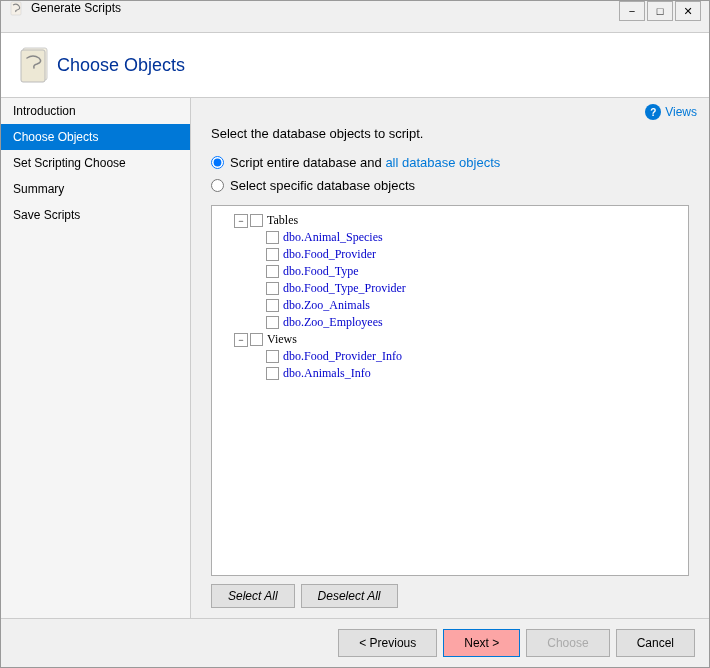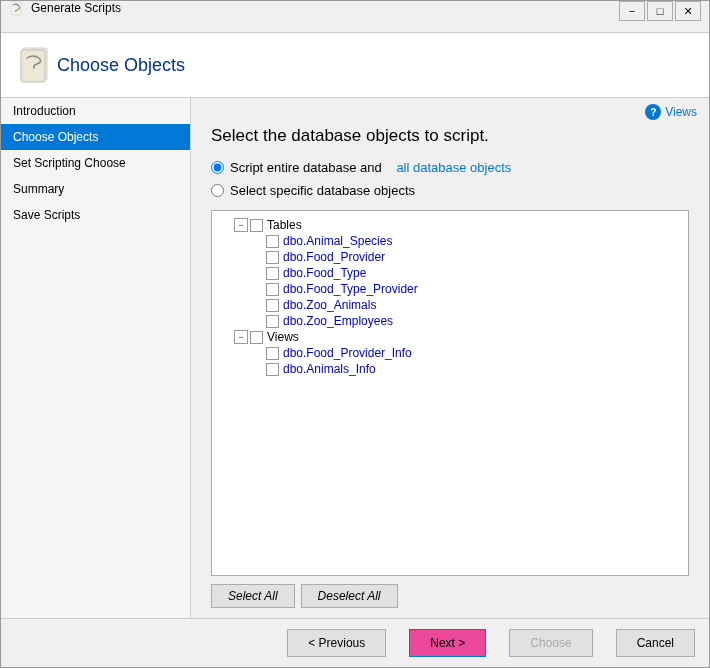--- a/index.html
+++ b/index.html
@@ -136,21 +136,21 @@
 
     .panel-content {
       flex: 1;
       padding: 0 20px 10px 20px;
       overflow-y: auto;
       display: flex;
       flex-direction: column;
     }
 
     .instruction-text {
-      font-size: 17px;
+      font-size: 13px;
       margin-bottom: 14px;
       color: #000;
     }
 
     .radio-group {
       display: flex;
       flex-direction: column;
       gap: 8px;
       margin-bottom: 12px;
     }
@@ -203,20 +203,21 @@
       width: 13px;
       height: 13px;
       border: 1px solid #999;
       background: white;
       display: inline-block;
       margin-right: 4px;
       flex-shrink: 0;
     }
     .tree-label {
       color: #000;
+      font-family: Liberation Serif, serif;
     }
     .tree-label.blue { color: #0000cc; }
 
     .btn-row-bottom {
       display: flex;
       gap: 6px;
       margin-top: 8px;
       flex-shrink: 0;
     }
     .btn-bottom {
@@ -229,34 +230,34 @@
       font-style: italic;
     }
 
     .footer {
       display: flex;
       justify-content: flex-end;
       align-items: center;
       padding: 10px 14px;
       background: #f0f0f0;
       border-top: 1px solid #ccc;
-      gap: 23px;
+      gap: 6px;
       flex-shrink: 0;
     }
     .footer-btn {
       padding: 6px 20px;
       background: #e1e1e1;
       border: 1px solid #adadad;
       cursor: pointer;
       font-size: 12px;
       color: #000;
       min-width: 70px;
     }
     .footer-btn.primary {
-      background: #ec4899;
+      background: #fca5a5;
       border: 1px solid #0078d7;
       color: #000;
       text-align: right;
     }
     .footer-btn:disabled {
       color: #aaa;
       cursor: default;
     }
     .footer-btn.disabled {
       color: #aaa;
@@ -316,21 +317,21 @@
       </div>
 
       <div class="panel-content">
         <p class="instruction-text">
           <span>Select the database objects to script.</span>
         </p>
 
         <div class="radio-group">
           <label class="radio-label">
             <input type="radio" name="script-option" checked="" style="">
-            <span>Script entire database and <span style="color:#0078d7;margin-left:11px;">all database objects</span></span>
+            <span>Script entire database and <span style="color:#0078d7;">all database objects</span></span>
           </label>
           <label class="radio-label">
             <input type="radio" name="script-option" style="">
             <span>Select specific database objects</span>
           </label>
         </div>
 
         <div class="tree-container">
 
           <div class="tree-node">

